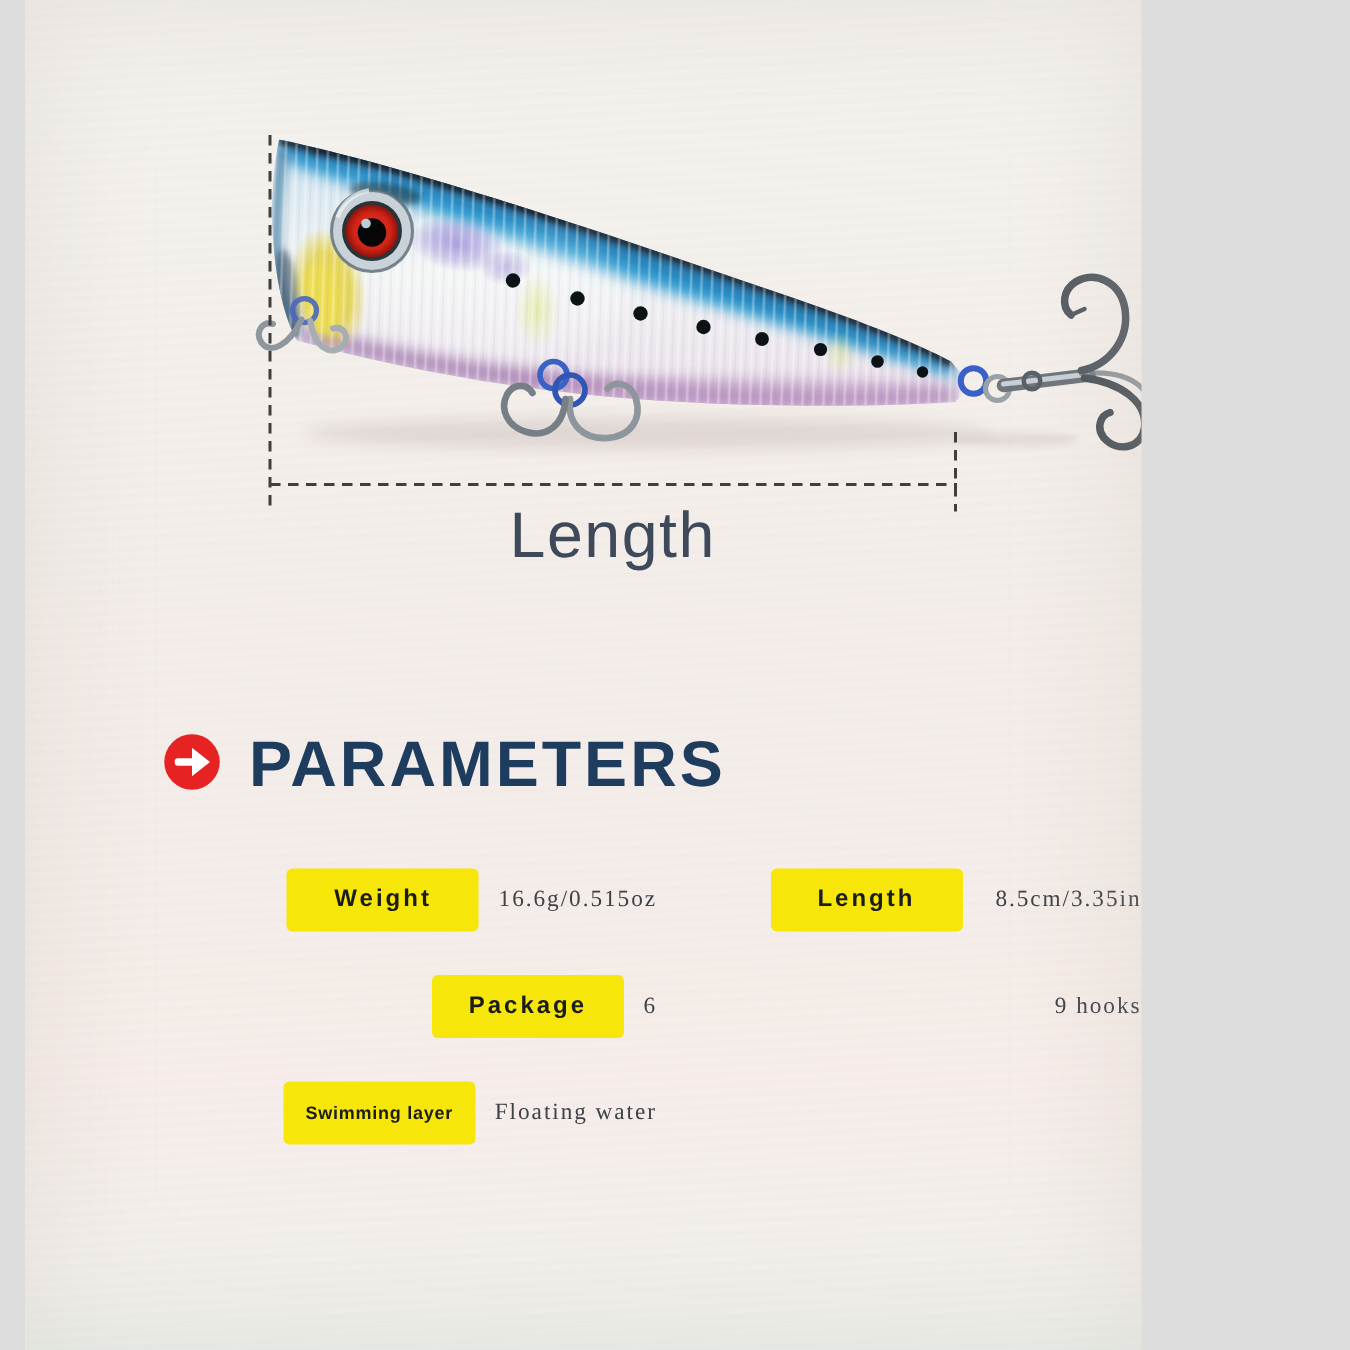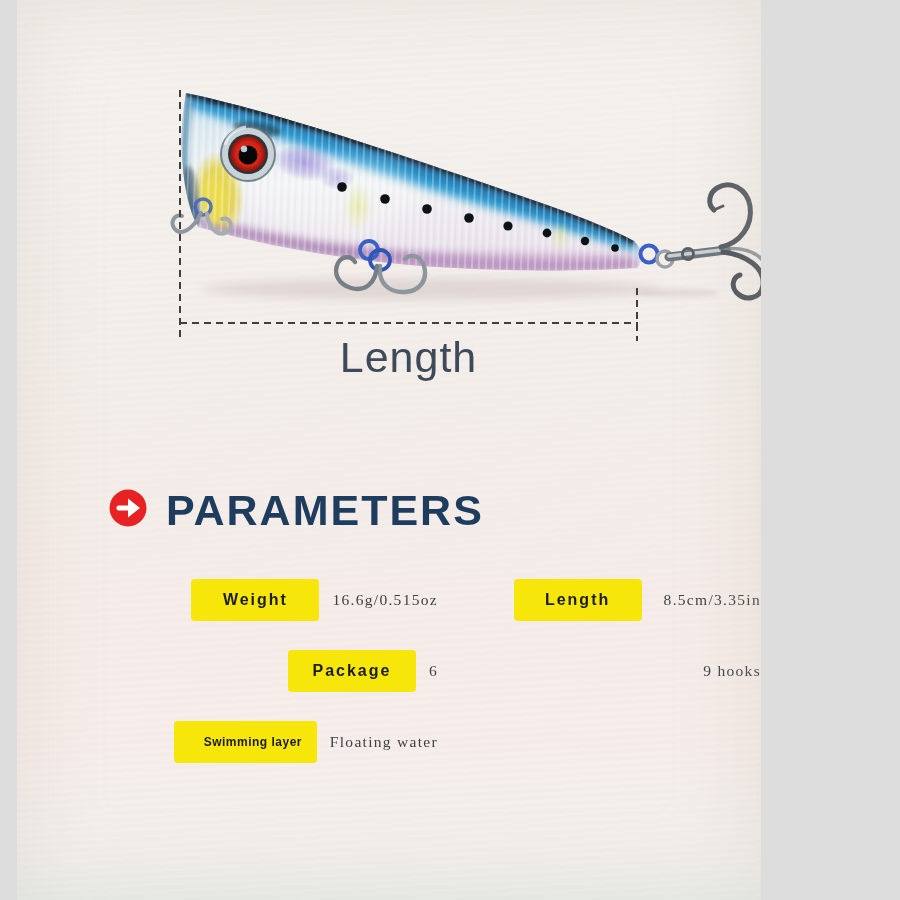--- a/index.html
+++ b/index.html
@@ -29,21 +29,21 @@
   .params-grid{
     position:absolute;top:579px;left:95px;right:0;
     display:grid;grid-template-columns:326px auto;row-gap:29px;
   }
   .param{display:flex;align-items:center;height:42px;justify-content:flex-end;}
   .pill{
     width:128px;height:42px;background:#f6e60a;border-radius:4px;
     display:flex;align-items:center;justify-content:center;
     font-weight:700;font-size:16px;letter-spacing:2px;color:#1c1c1c;white-space:nowrap;
   }
-  .param:nth-child(5) .pill{font-size:12px;letter-spacing:.5px;padding-left:15px;}
+  .param:nth-child(5) .pill{font-size:12px;letter-spacing:.5px;}
   .value{margin-left:13px;font-size:15.5px;letter-spacing:1.3px;color:#3e4247;font-weight:500;white-space:nowrap;font-family:Liberation Serif, serif;}
   .param:nth-child(even) .value{margin-left:22px;}
 </style>
 </head>
 <body>
 
 <div class="stage">
 
   <div class="hero">
     <svg class="hero-svg" width="900" height="430" viewBox="0 0 900 430">

